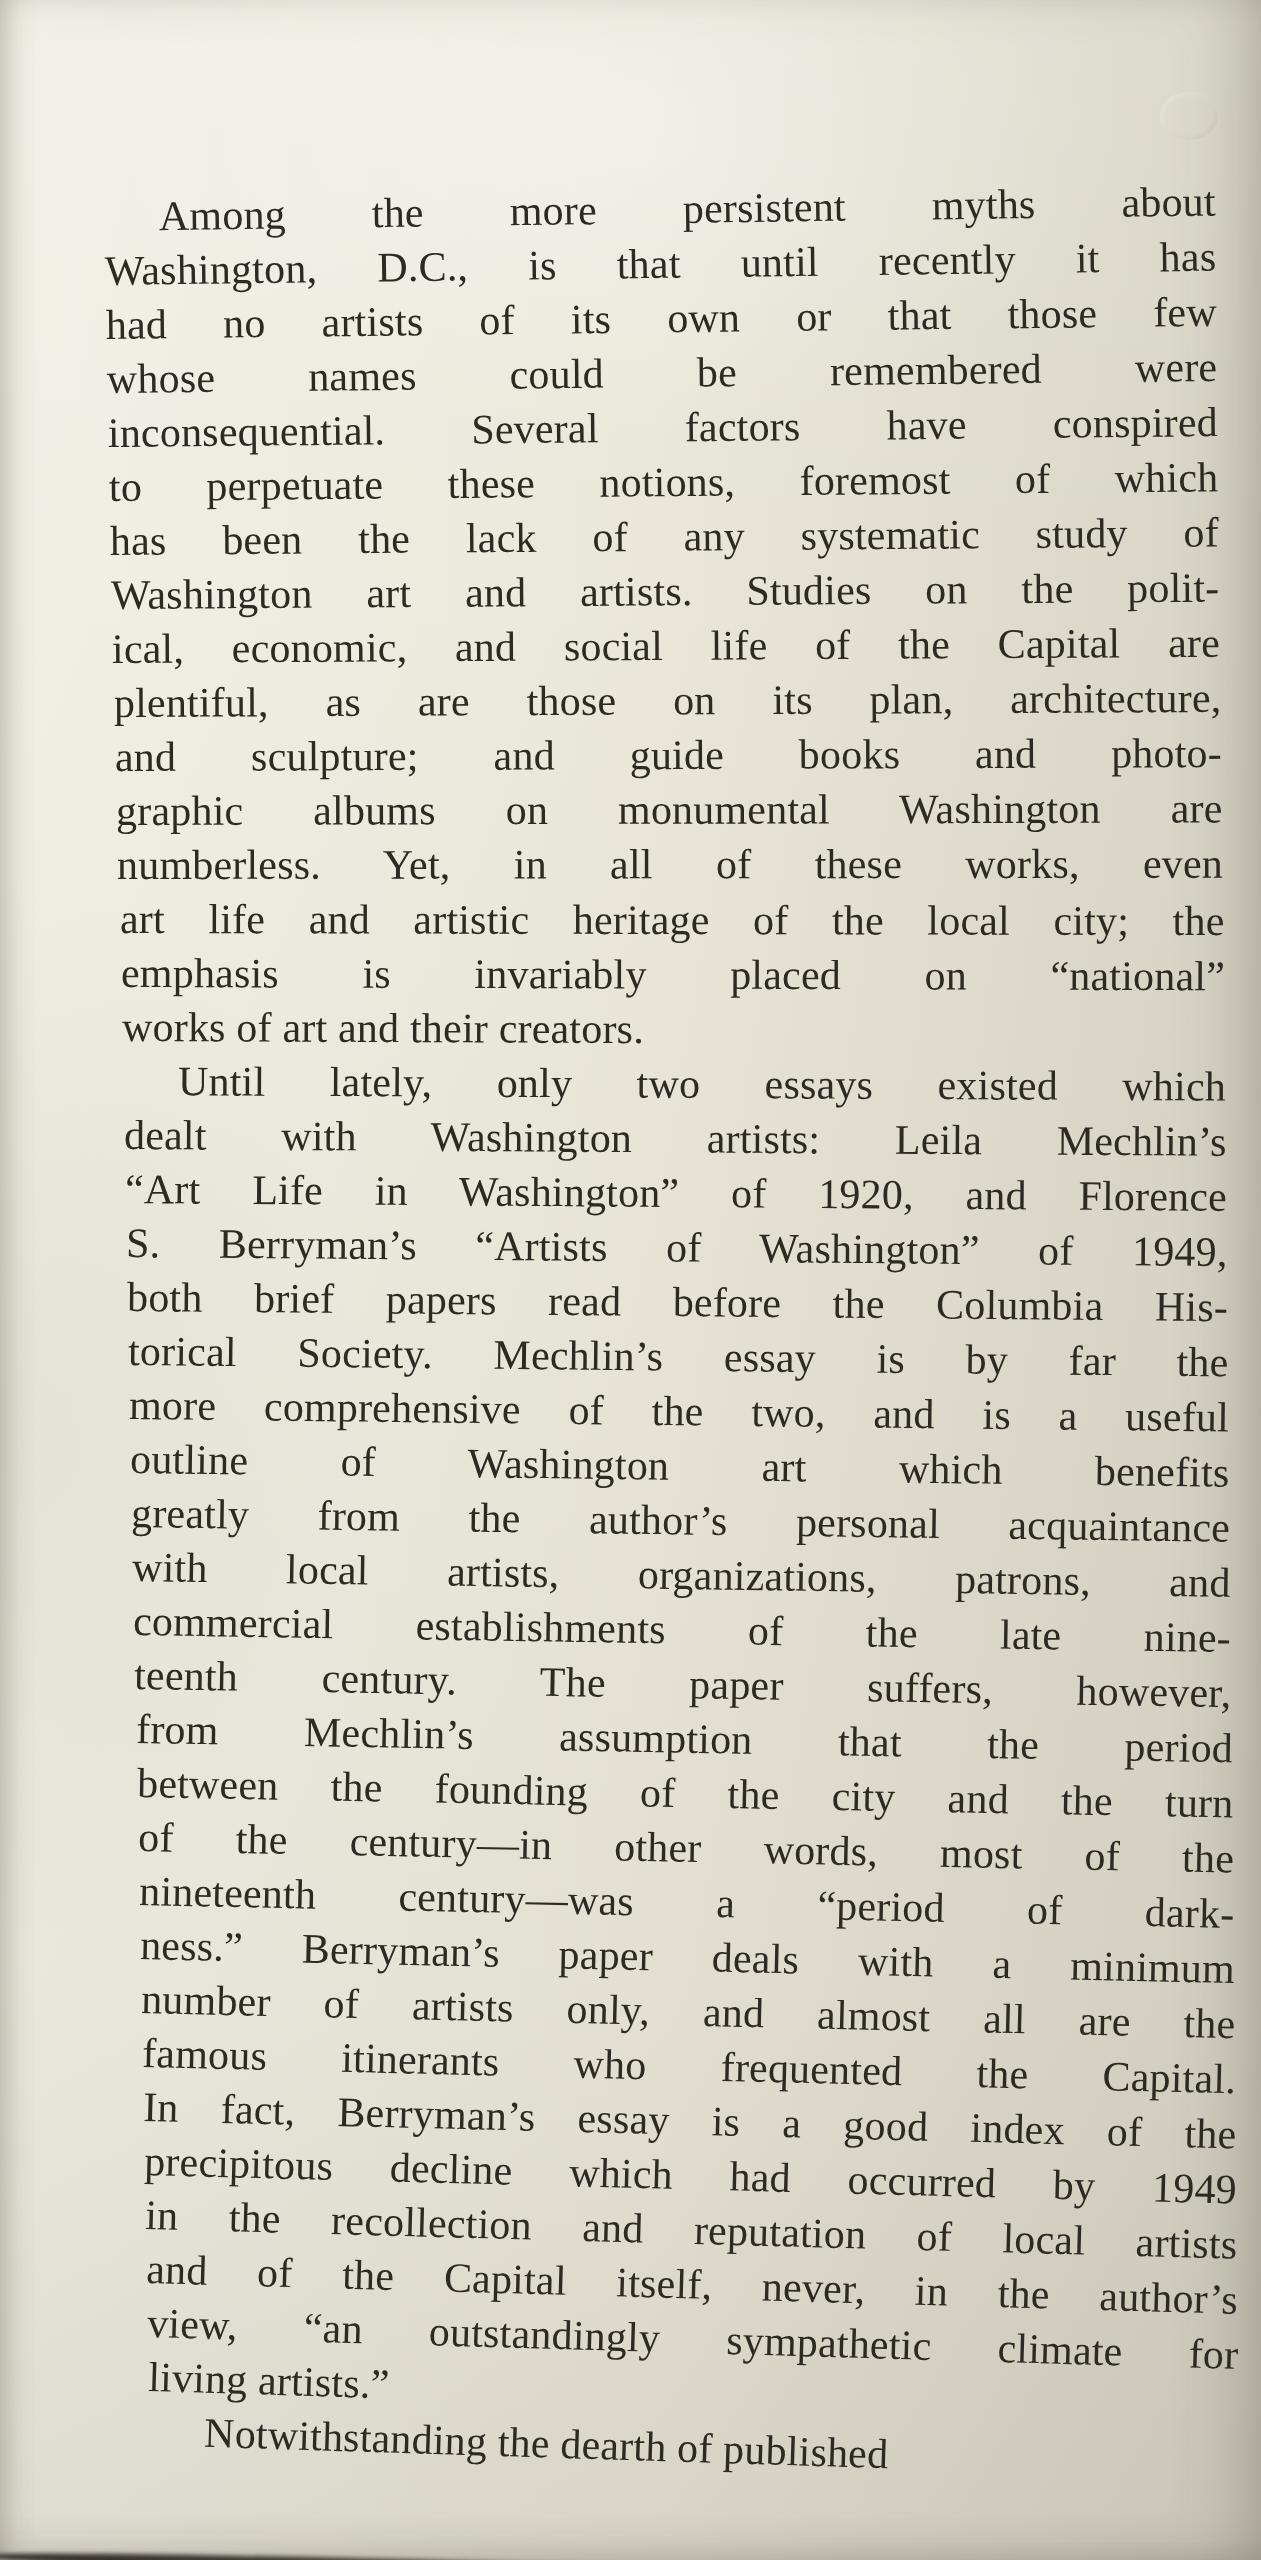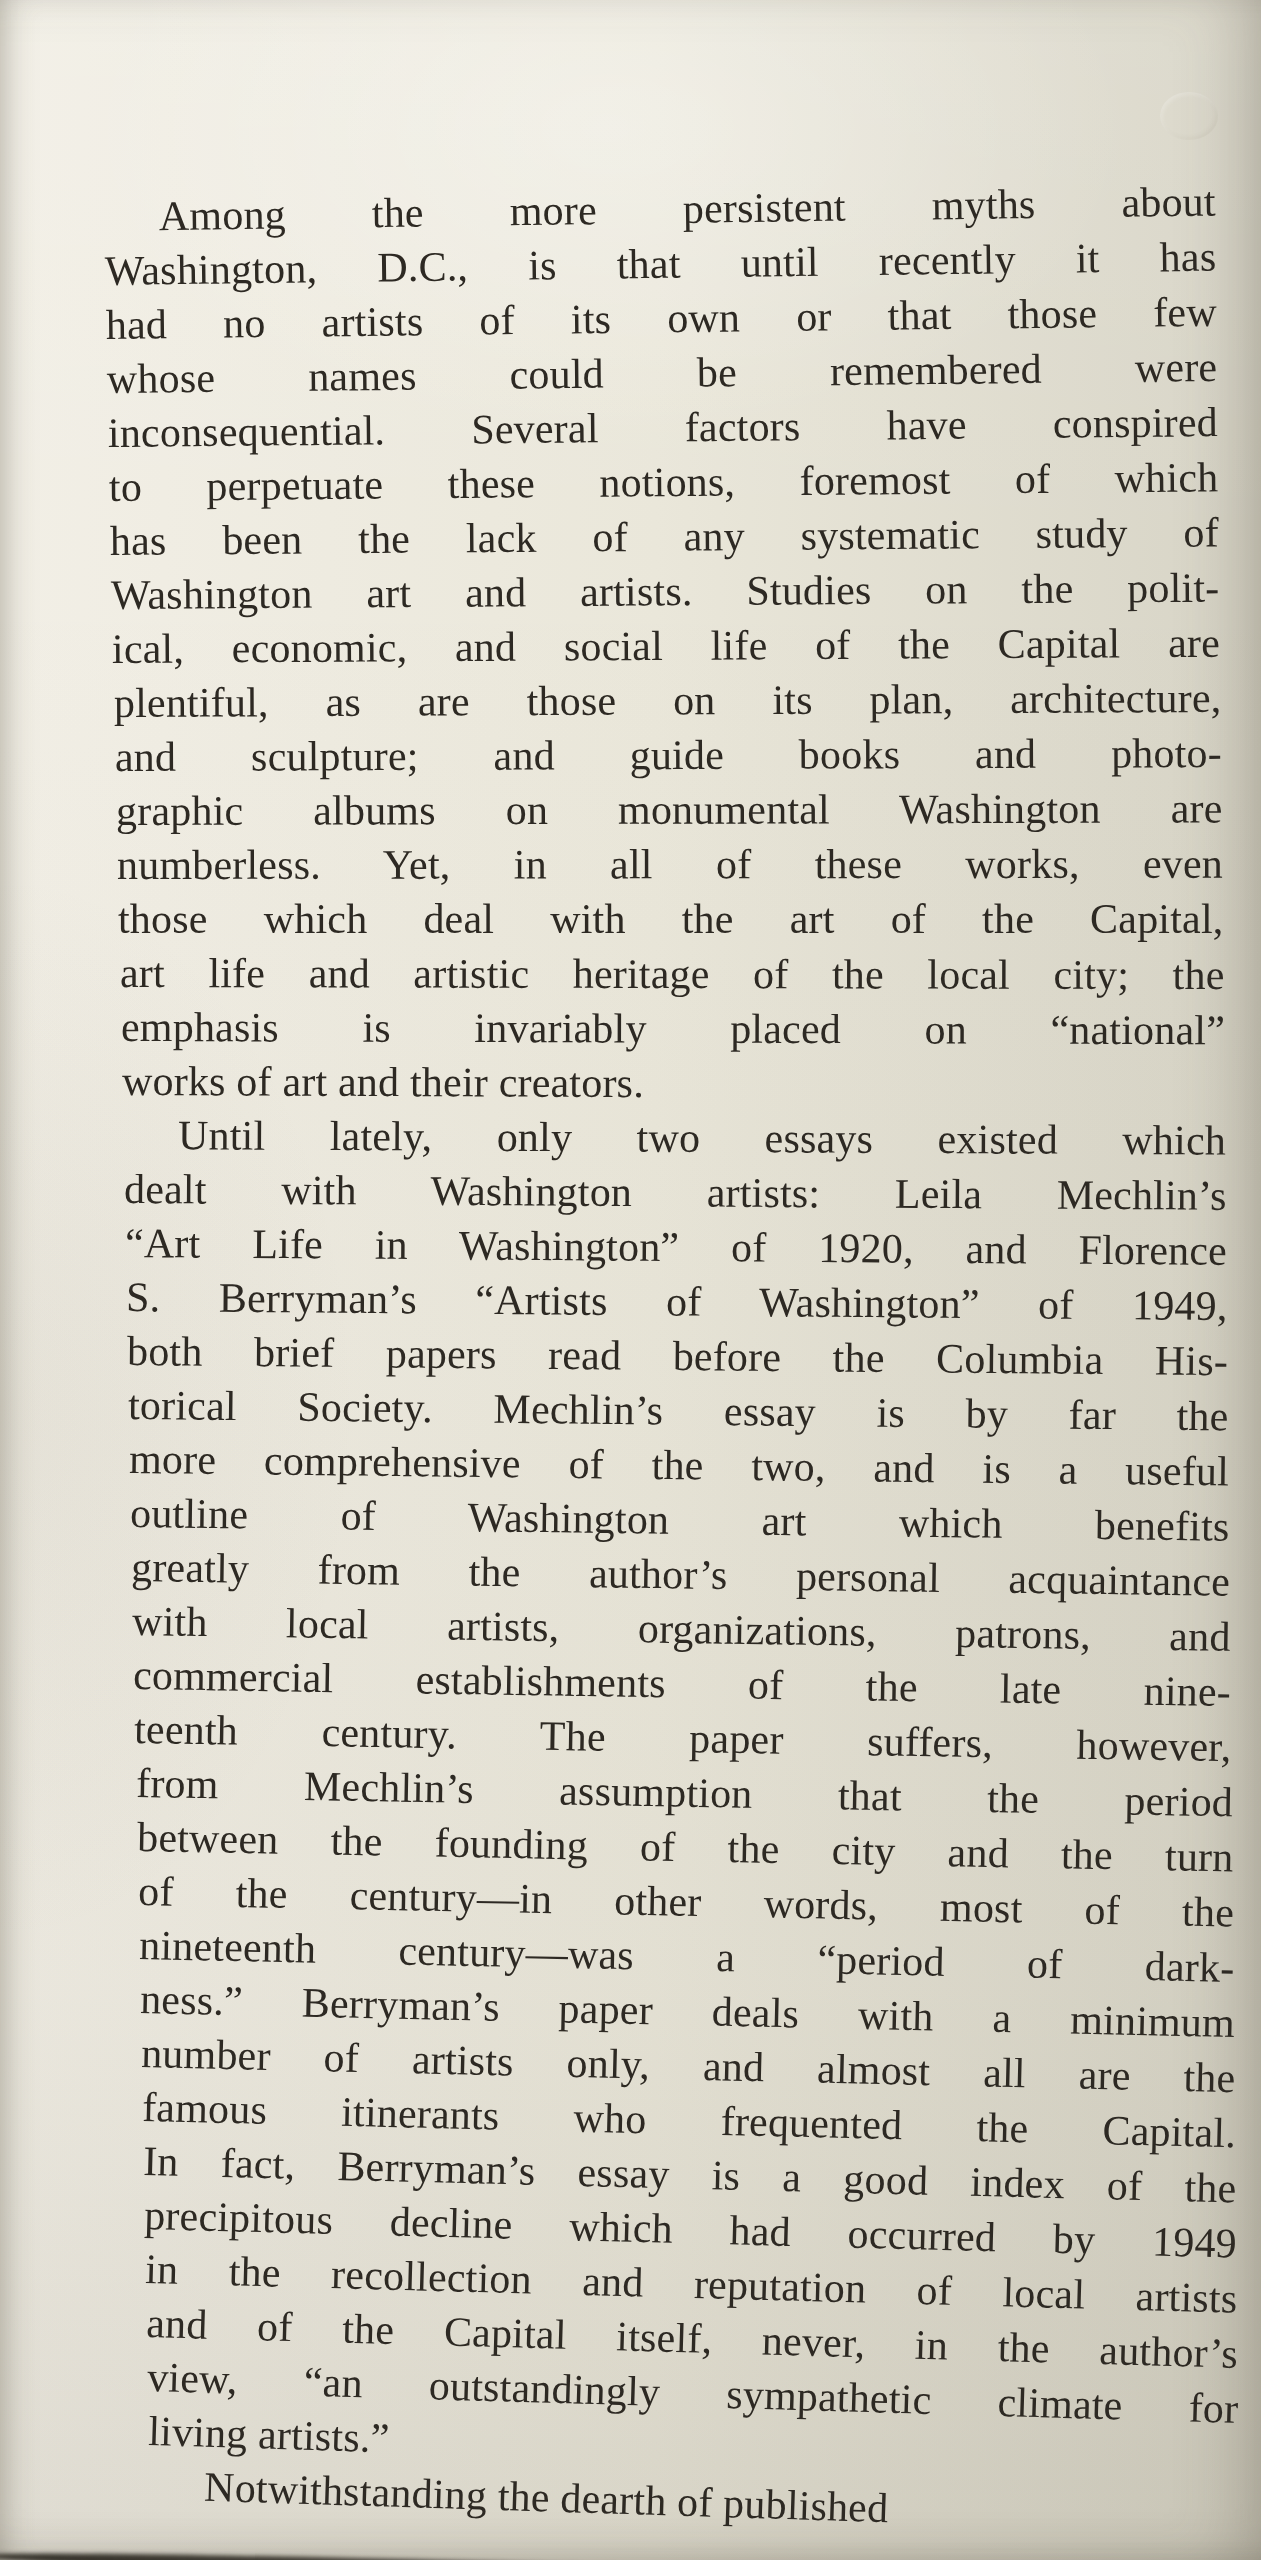--- a/index.html
+++ b/index.html
@@ -91,21 +91,20 @@
         <div class="line" style="margin-left: 107.2px; width: 1110.5px; transform: rotate(-0.62deg); white-space: normal; text-align: justify; text-align-last: justify;">whose names could be remembered were</div>
         <div class="line" style="margin-left: 108.2px; width: 1110px; transform: rotate(-0.56deg); white-space: normal; text-align: justify; text-align-last: justify;">inconsequential. Several factors have conspired</div>
         <div class="line" style="margin-left: 109.3px; width: 1109.5px; transform: rotate(-0.5deg); white-space: normal; text-align: justify; text-align-last: justify;">to perpetuate these notions, foremost of which</div>
         <div class="line" style="margin-left: 110.3px; width: 1109px; transform: rotate(-0.44deg); white-space: normal; text-align: justify; text-align-last: justify;">has been the lack of any systematic study of</div>
         <div class="line" style="margin-left: 111.3px; width: 1108.5px; transform: rotate(-0.38deg); white-space: normal; text-align: justify; text-align-last: justify;">Washington art and artists. Studies on the polit-</div>
         <div class="line" style="margin-left: 112.4px; width: 1108px; transform: rotate(-0.32deg); white-space: normal; text-align: justify; text-align-last: justify;">ical, economic, and social life of the Capital are</div>
         <div class="line" style="margin-left: 113.5px; width: 1107.5px; transform: rotate(-0.26deg); white-space: normal; text-align: justify; text-align-last: justify;">plentiful, as are those on its plan, architecture,</div>
         <div class="line" style="margin-left: 114.5px; width: 1107px; transform: rotate(-0.2deg); white-space: normal; text-align: justify; text-align-last: justify;">and sculpture; and guide books and photo-</div>
         <div class="line" style="margin-left: 115.5px; width: 1106.5px; transform: rotate(-0.13deg); white-space: normal; text-align: justify; text-align-last: justify;">graphic albums on monumental Washington are</div>
         <div class="line" style="margin-left: 116.6px; width: 1106px; transform: rotate(-0.07deg); white-space: normal; text-align: justify; text-align-last: justify;">numberless. Yet, in all of these works, even</div>
-        <div class="line" style="margin-left: 117.7px; width: 1105.5px; transform: rotate(-0.01deg); white-space: normal; text-align: justify; text-align-last: justify;">those which deal with the art of the Capital,</div>
         <div class="line" style="margin-left: 119.8px; width: 1104.5px; transform: rotate(0.11deg); white-space: normal; text-align: justify; text-align-last: justify;">art life and artistic heritage of the local city; the</div>
         <div class="line" style="margin-left: 120.8px; width: 1104px; transform: rotate(0.17deg); white-space: normal; text-align: justify; text-align-last: justify;">emphasis is invariably placed on “national”</div>
         <div class="line" style="margin-left: 121.8px; width: 1103.5px; transform: rotate(0.23deg);">works of art and their creators.</div>
       </div>
       <div class="paragraph">
         <div class="line indent" style="margin-left: 122.9px; width: 1103px; transform: rotate(0.29deg); white-space: normal; text-align: justify; text-align-last: justify;">Until lately, only two essays existed which</div>
         <div class="line" style="margin-left: 124px; width: 1102.5px; transform: rotate(0.35deg); white-space: normal; text-align: justify; text-align-last: justify;">dealt with Washington artists: Leila Mechlin’s</div>
         <div class="line" style="margin-left: 125px; width: 1102px; transform: rotate(0.41deg); white-space: normal; text-align: justify; text-align-last: justify;">“Art Life in Washington” of 1920, and Florence</div>
         <div class="line" style="margin-left: 126px; width: 1101.5px; transform: rotate(0.47deg); white-space: normal; text-align: justify; text-align-last: justify;">S. Berryman’s “Artists of Washington” of 1949,</div>
         <div class="line" style="margin-left: 127.1px; width: 1101px; transform: rotate(0.53deg); white-space: normal; text-align: justify; text-align-last: justify;">both brief papers read before the Columbia His-</div>

